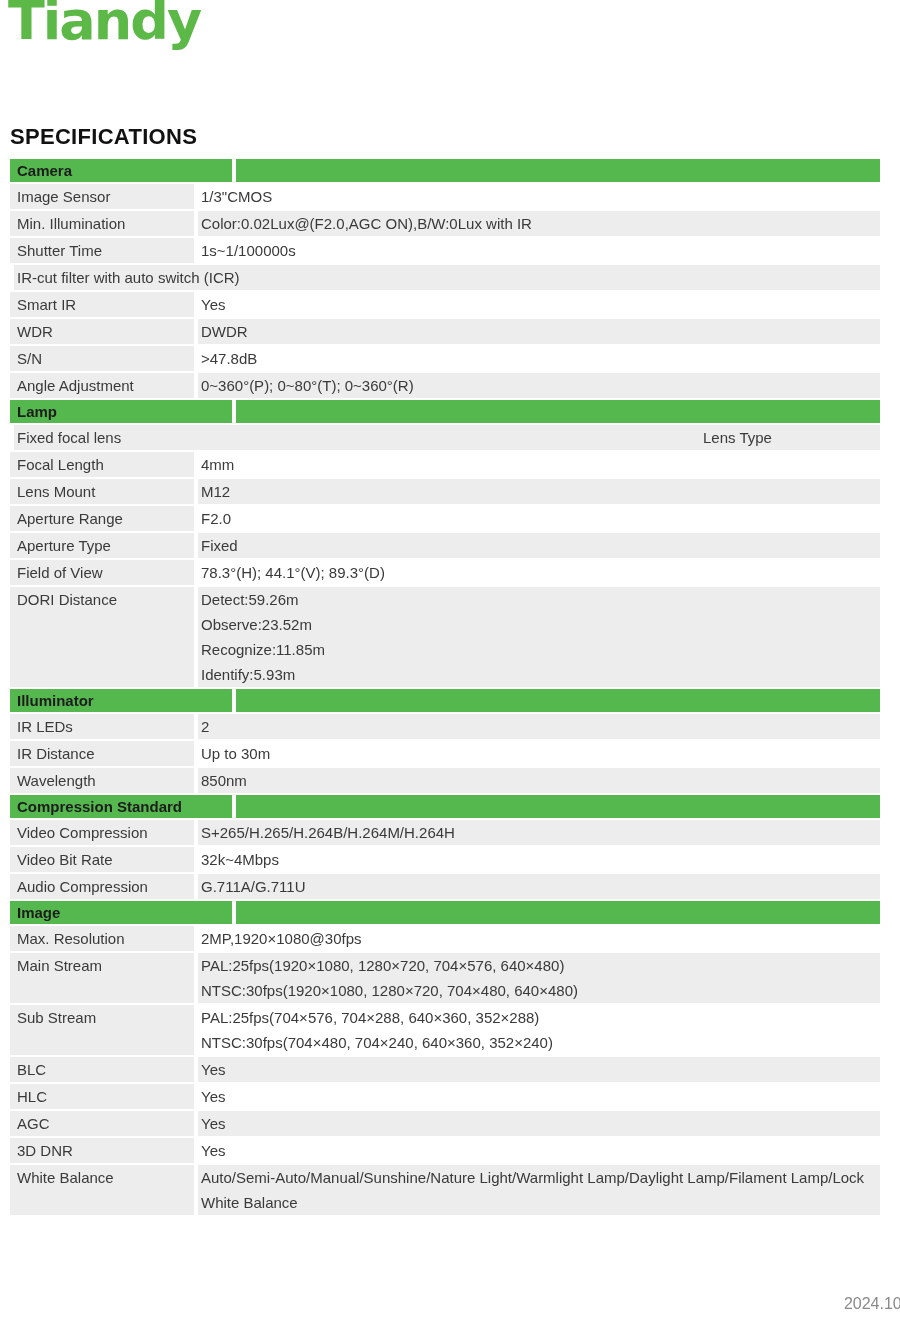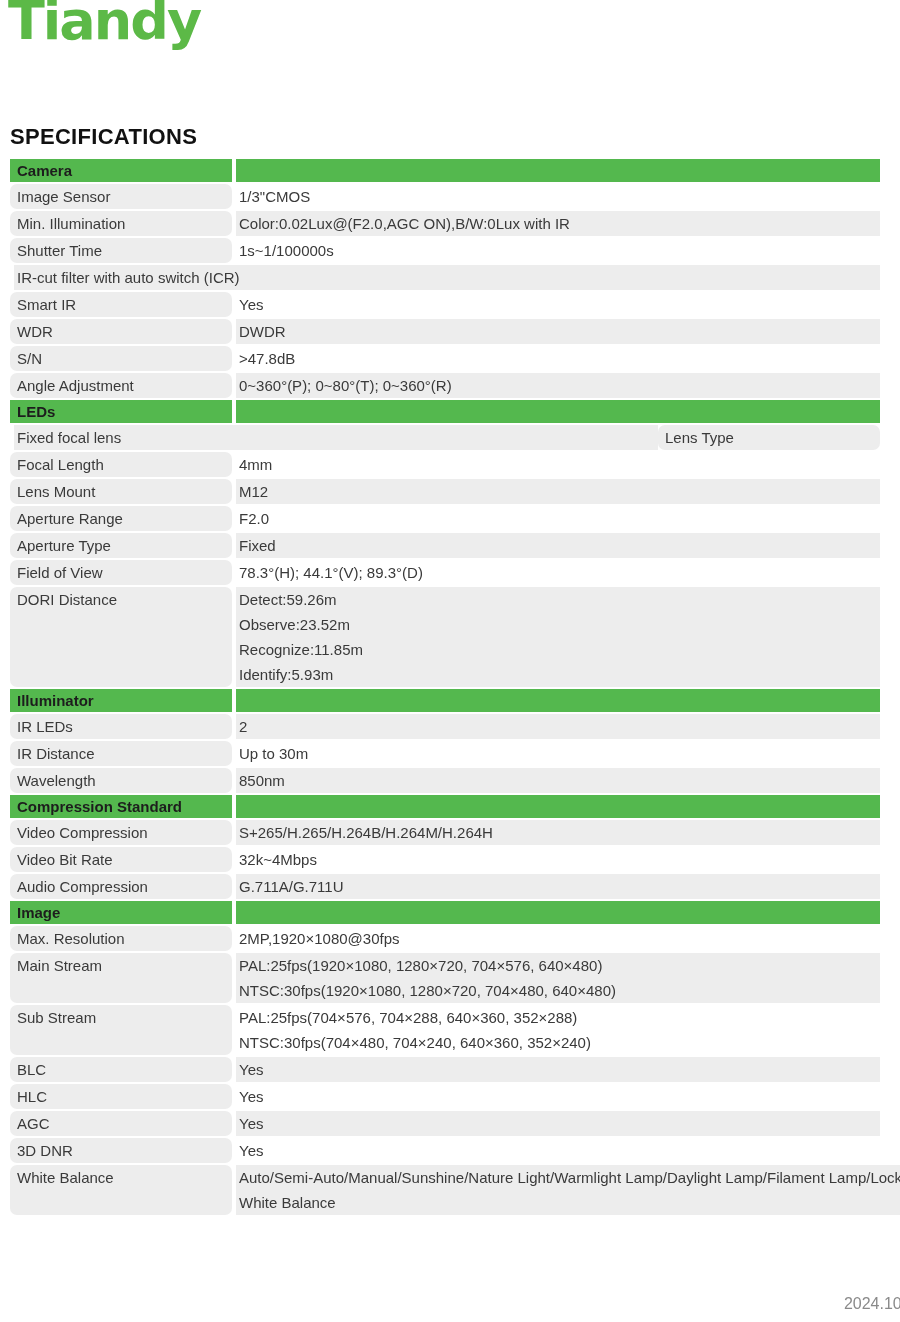--- a/index.html
+++ b/index.html
@@ -64,26 +64,25 @@
   .spec-row {
     display: flex;
     margin-bottom: 2px;
   }
   .cell {
     font-size: 15px;
     color: var(--text, #3a3a3a);
     line-height: 25px;
   }
   .cell.label {
-    width: 222px;
+    width: 184px;
     flex: none;
     box-sizing: border-box;
     padding-left: 7px;
     background: var(--gray, #ededed);
-    border-radius: 7px;
   }
   .cell.value {
     flex: 1;
     margin-left: 4px;
     box-sizing: border-box;
     padding-left: 3px;
   }
   .cell.value.stripe { background: var(--gray, #ededed); }
   .cell.value.plain  { background: #ffffff; }
   .val-line { white-space: nowrap; }
@@ -147,21 +146,21 @@
           <div class="val-line">&gt;47.8dB</div>
         </div>
       </div>
       <div class="spec-row">
         <div class="cell label">Angle Adjustment</div>
         <div class="cell value stripe">
           <div class="val-line">0~360°(P); 0~80°(T); 0~360°(R)</div>
         </div>
       </div>
       <div class="sec-header">
-        <div class="sec-header-label">LEDs</div>
+        <div class="sec-header-label">Lamp</div>
         <div class="sec-header-rest"></div>
       </div>
       <div class="spec-row">
         <div class="cell value stripe">
           <div class="val-line">Fixed focal lens</div>
         </div>
         <div class="cell label">Lens Type</div>
       </div>
       <div class="spec-row">
         <div class="cell label">Focal Length</div>

